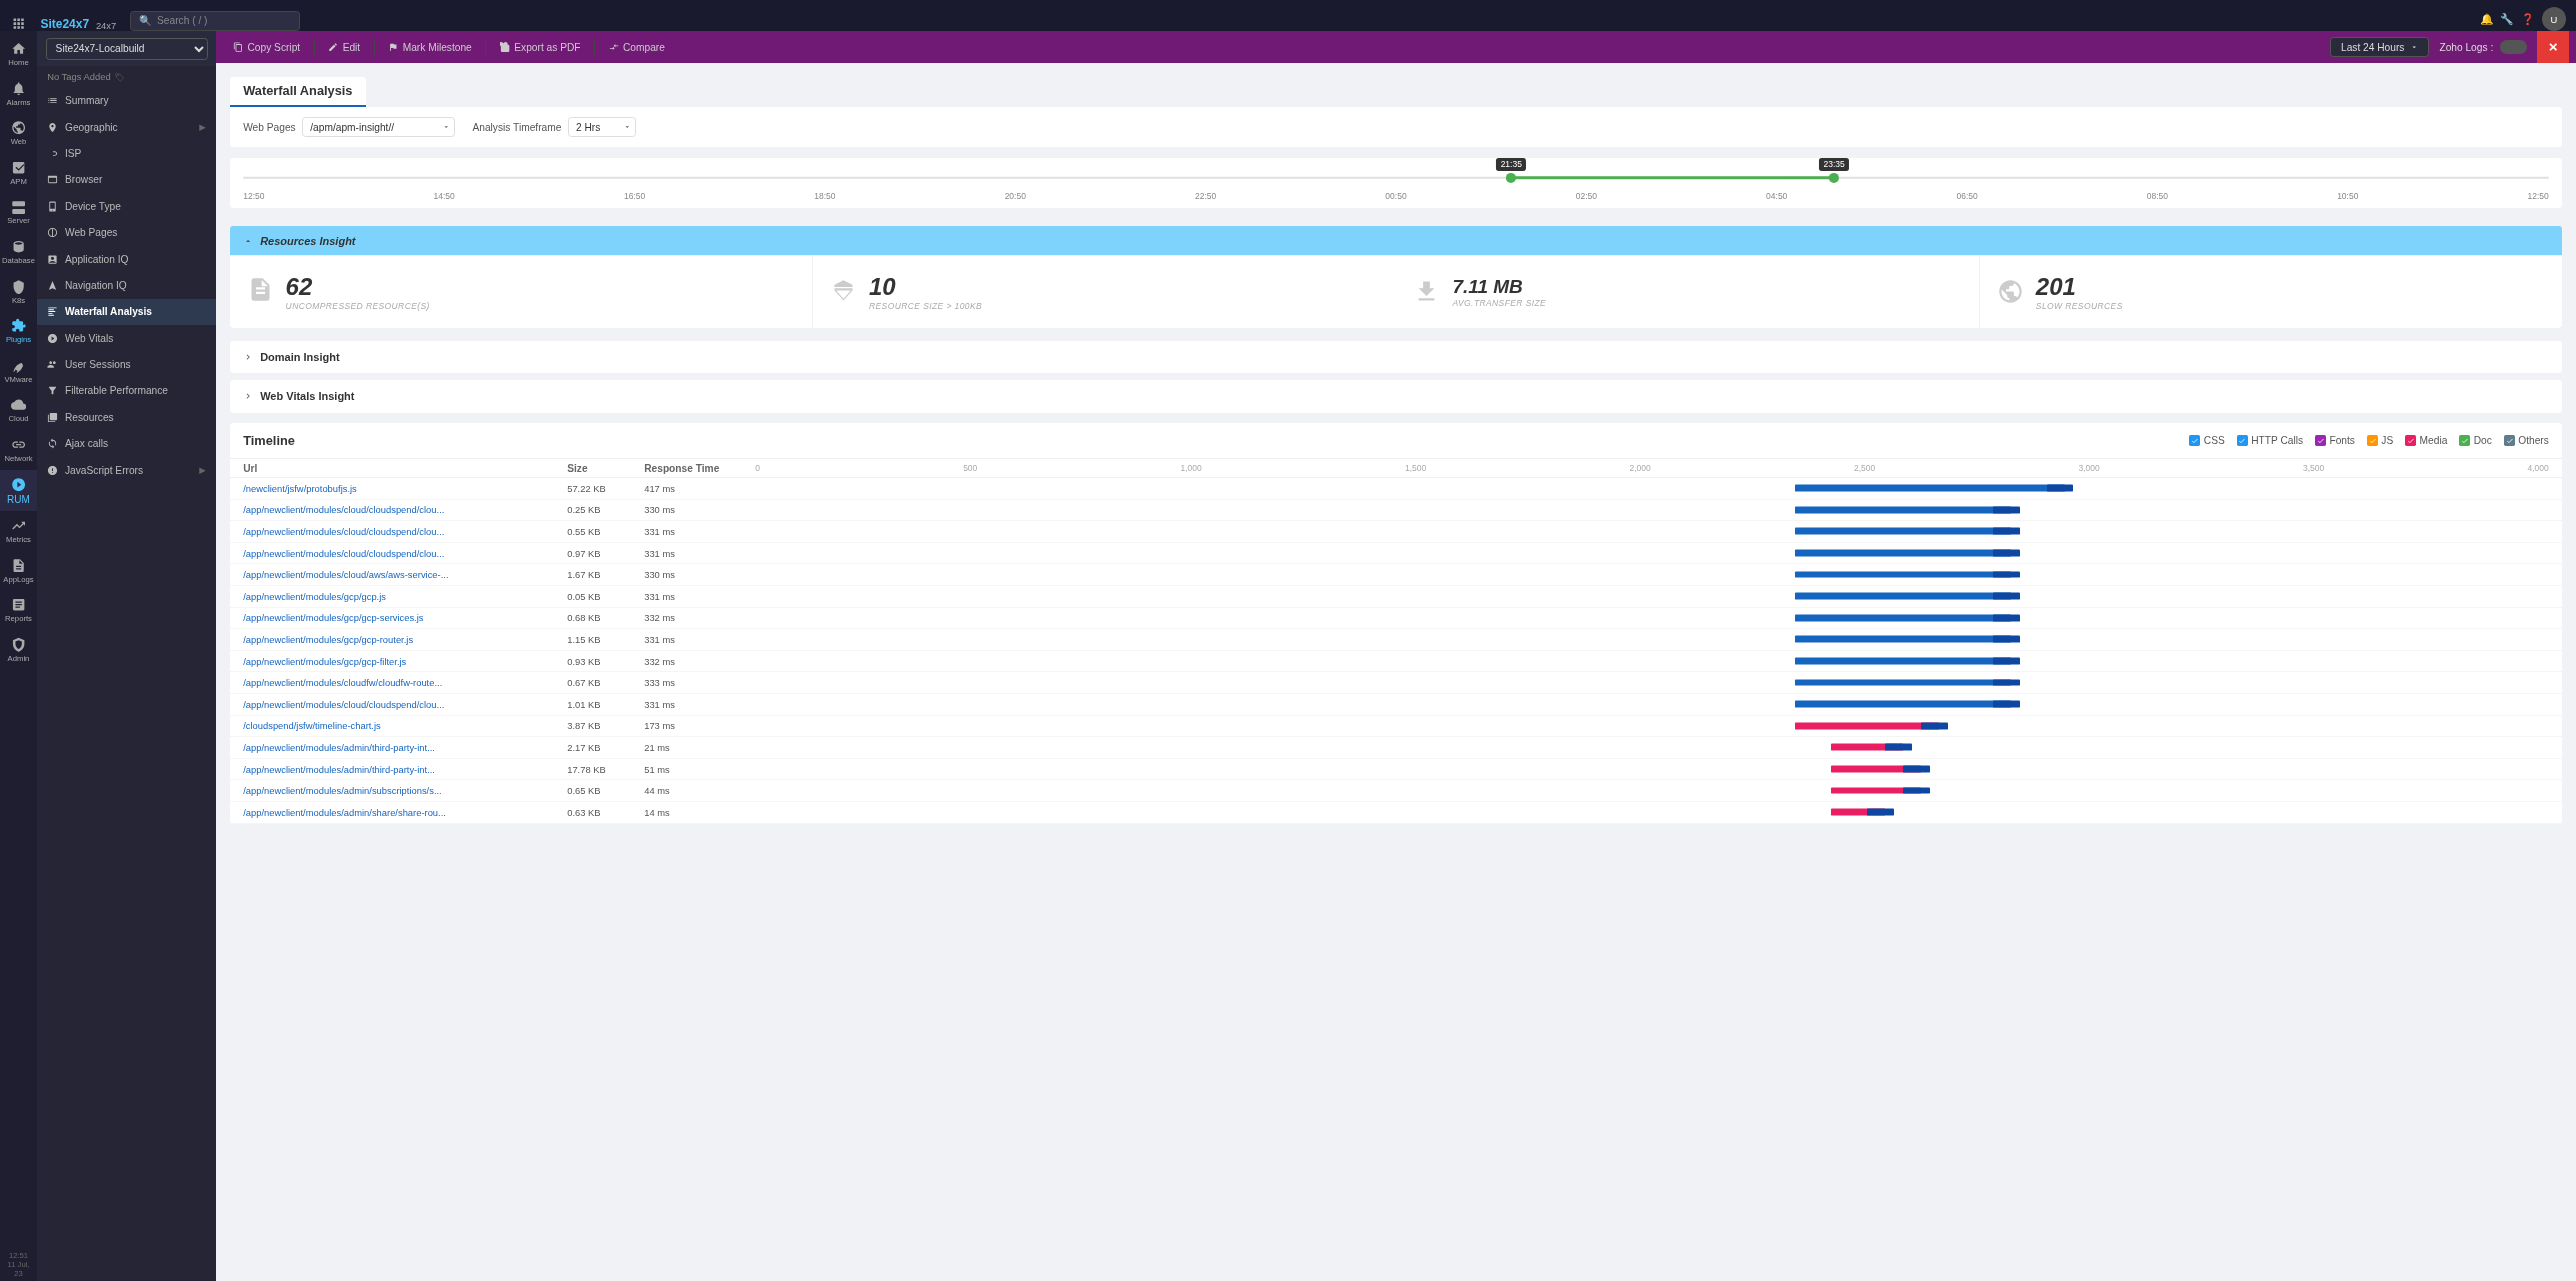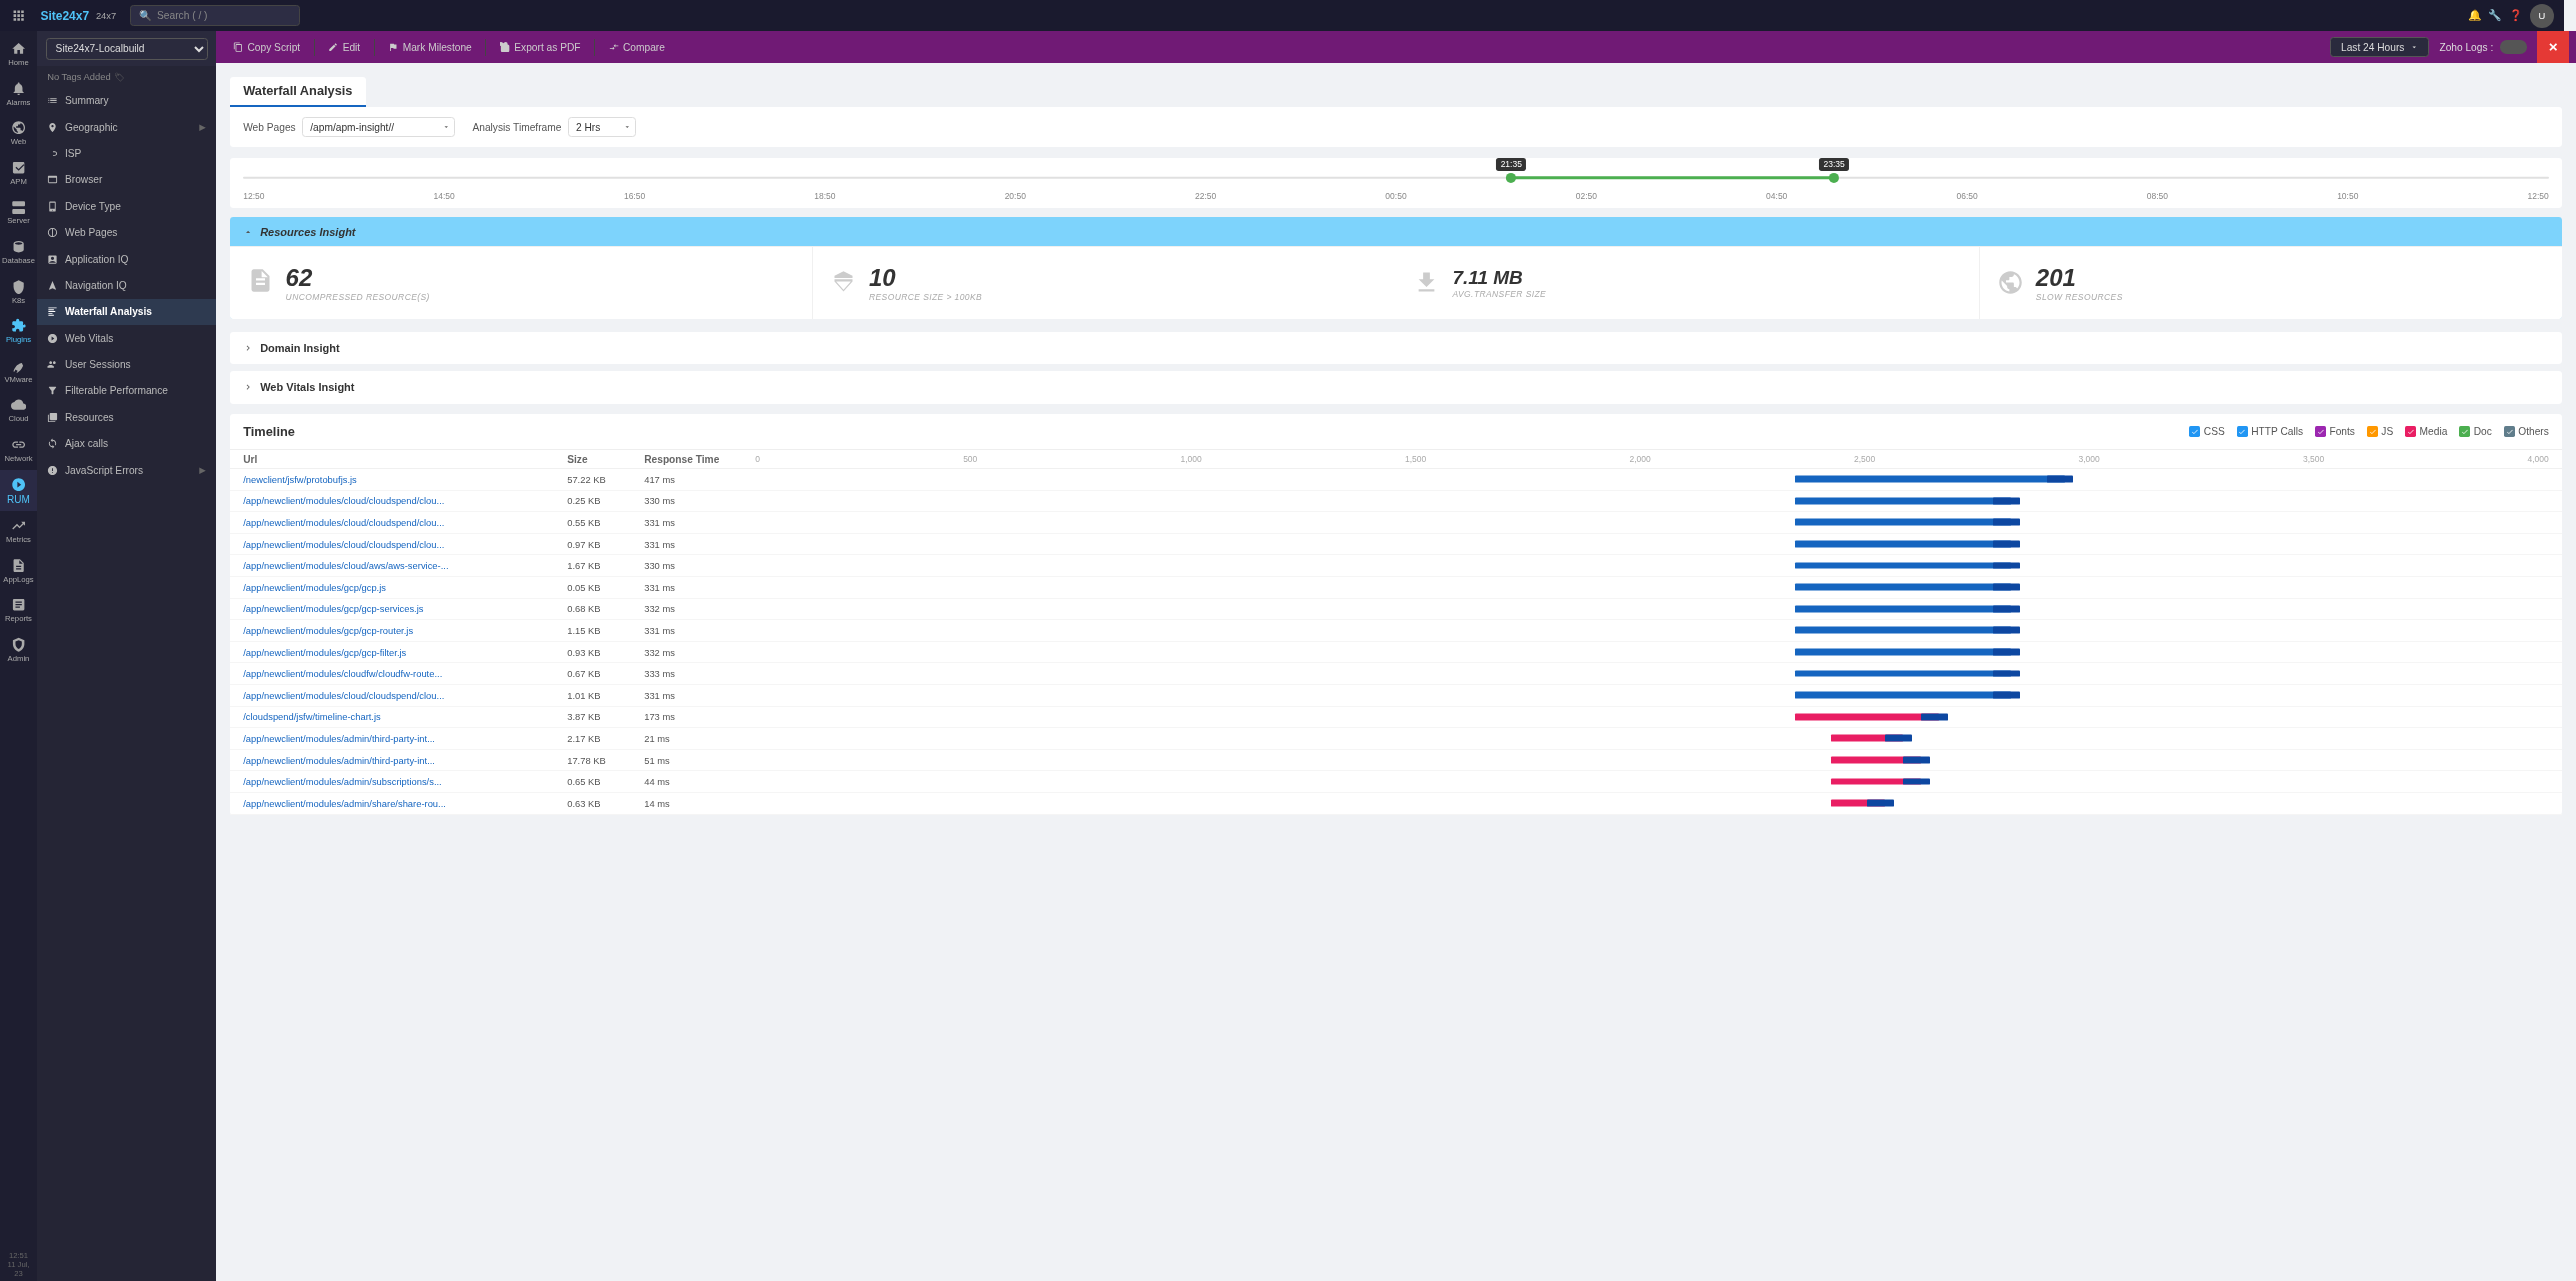--- a/index.html
+++ b/index.html
@@ -7,21 +7,21 @@
     .sidebar-item { display: flex; flex-direction: column; align-items: center; padding: 6.8px 0; cursor: pointer; color: #888; width: 37px; }
     .sidebar-item svg { width: 15.3px; height: 15.3px; fill: currentColor; }
     .sidebar-item-label { font-size: 7.7px; margin-top: 1.7px; text-align: center; }
 
     
     .avatar { width: 24px; height: 24px; border-radius: 50%; background: #555; display: flex; align-items: center; justify-content: center; color: #fff; font-size: 9.4px; }
   </style>
 </head>
 <body>
 
-<div style="position:fixed;top:0;left:0;right:12px;height:31px;background:#1a1a2e;display:flex;align-items:center;z-index:100;">
+<div style="position:fixed;top:0;left:0;right:0;height:31px;background:#1a1a2e;display:flex;align-items:flex-end;z-index:100;">
   <div style="width:37px;display:flex;align-items:center;justify-content:center;">
     <svg width="15.3" height="15.3" viewBox="0 0 24 24" fill="#aaa">
         <path d="M4 4h4v4H4V4zm6 0h4v4h-4V4zm6 0h4v4h-4V4zM4 10h4v4H4v-4zm6 0h4v4h-4v-4zm6 0h4v4h-4v-4zM4 16h4v4H4v-4zm6 0h4v4h-4v-4zm6 0h4v4h-4v-4z"></path>
       </svg>
   </div>
   <div style="color:#4fc3f7;font-weight:700;font-size:12px;padding:0 3.4px;">Site24x7</div>
   <div style="color:#aaa;font-size:9.4px;padding:0 3.4px;">24x7</div>
   <div style="background:#2d2d44;border:0.9px solid #444;border-radius:3.4px;padding:3.4px 8.5px;color:#888;font-size:10.2px;height:20.4px;display:flex;align-items:center;margin:0 10.2px;min-width:170px;">
     <span style="margin-right:5.1px;">🔍</span>
     <span>Search ( / )</span>
@@ -317,21 +317,21 @@
         <div style="position:relative;display:inline-block;">
           <select style="border:0.9px solid #ddd;border-radius:3.4px;padding:3.4px 20.4px 3.4px 6.8px;font-size:10.2px;color:#333;background:#fff;min-width:68px;appearance:none;cursor:pointer;"><option>2 Hrs</option></select>
           <svg style="position:absolute;right:5.1px;top:50%;transform:translateY(-50%);pointer-events:none;" width="8.5" height="8.5" viewBox="0 0 24 24" fill="#666">
               <path d="M7 10l5 5 5-5z"></path>
             </svg>
         </div>
       </div>
     </div>
 
     
-    <div style="background:#fff;padding:6.8px 13.6px 3.4px;margin-bottom:9px;border-radius:3.4px;">
+    <div style="background:#fff;padding:6.8px 13.6px 3.4px;margin-bottom:18px;border-radius:3.4px;">
       <div style="position:relative;height:27px;">
         <div style="position:absolute;top:50%;transform:translateY(-50%);left:0;right:0;height:2.6px;background:#e0e0e0;border-radius:1.7px;"></div>
         <div style="position:absolute;top:50%;transform:translateY(-50%);left:55%;width:14%;height:3.4px;background:#4caf50;border-radius:1.7px;"></div>
 
         <div style="position:absolute;left:55%;top:50%;transform:translate(-50%,-50%);width:10.2px;height:10.2px;background:#4caf50;border-radius:50%;cursor:pointer;z-index:2;">
           <div style="position:absolute;bottom:12px;left:50%;transform:translateX(-50%);background:#333;color:#fff;padding:1.7px 4.3px;border-radius:2.6px;font-size:8.5px;white-space:nowrap;">21:35</div>
         </div>
 
         <div style="position:absolute;left:69%;top:50%;transform:translate(-50%,-50%);width:10.2px;height:10.2px;background:#4caf50;border-radius:50%;cursor:pointer;z-index:2;">
           <div style="position:absolute;bottom:12px;left:50%;transform:translateX(-50%);background:#333;color:#fff;padding:1.7px 4.3px;border-radius:2.6px;font-size:8.5px;white-space:nowrap;">23:35</div>

